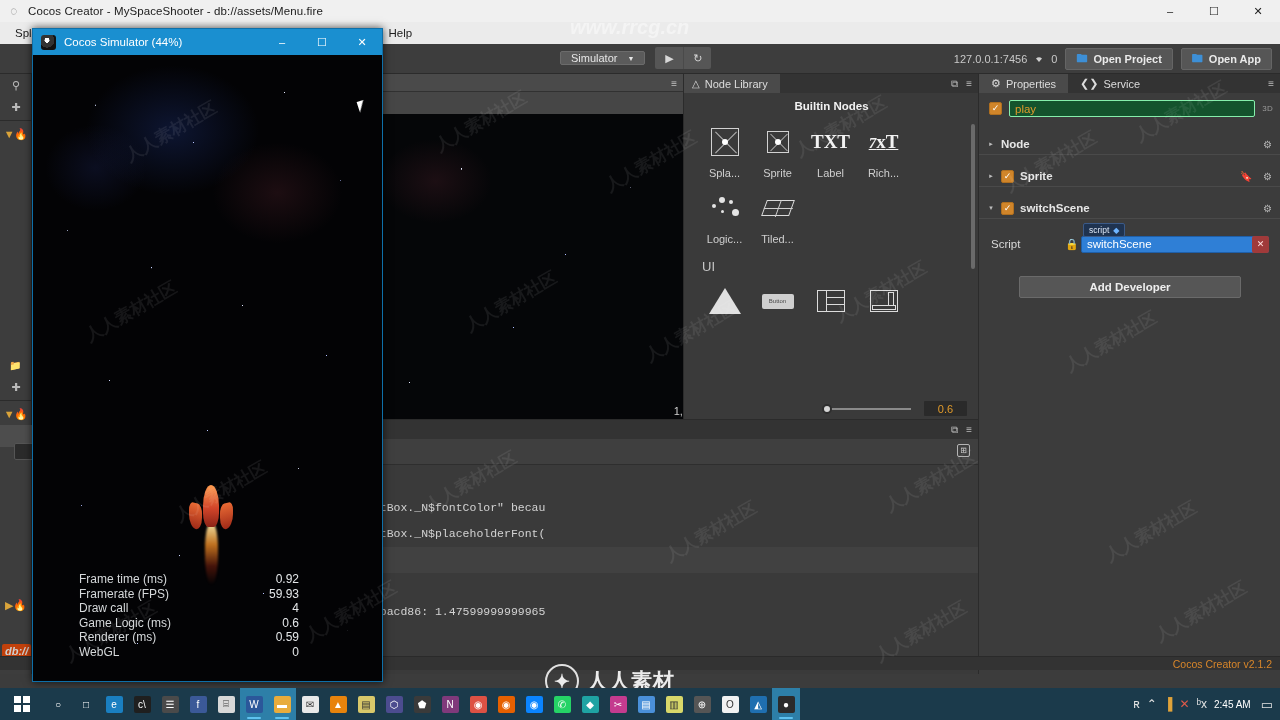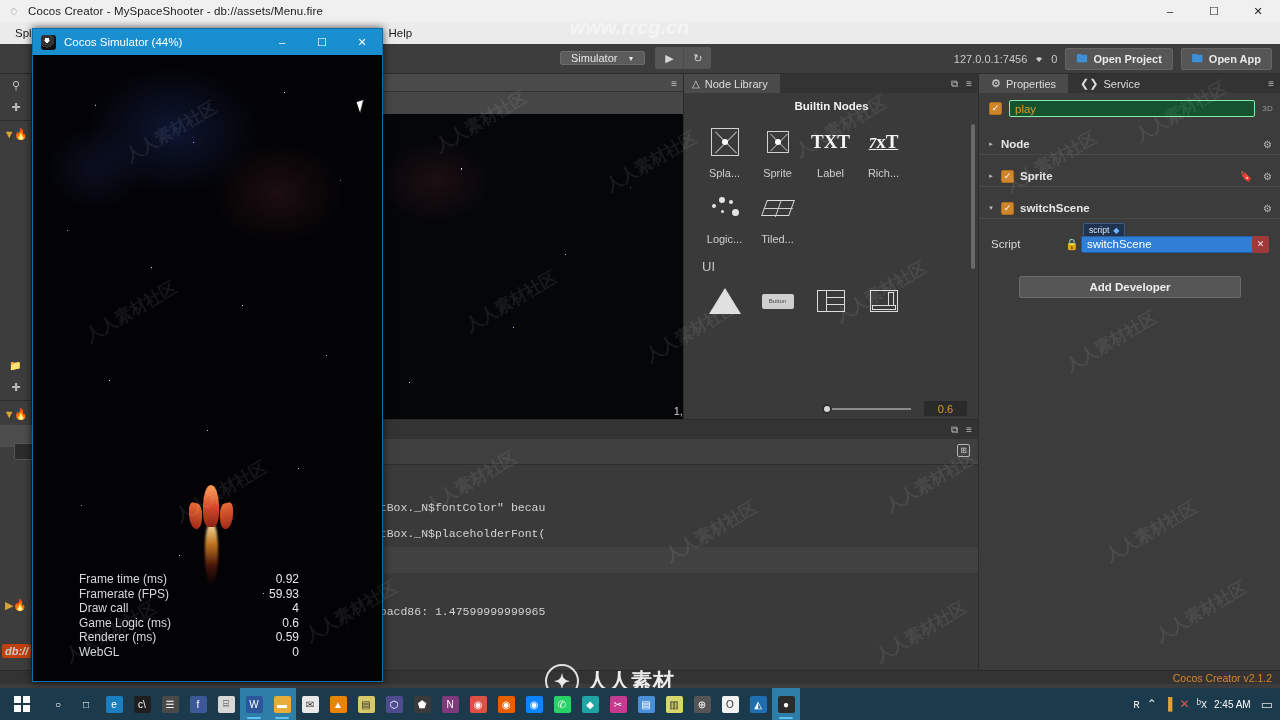--- a/index.html
+++ b/index.html
@@ -340,21 +340,21 @@
     white-space:nowrap; height:26px; line-height:26px; padding-left:0; margin-left:-18px;
   }
   .log-line.alt { background:#414141; }
   .log-line.dash { color:#bdbdbd; letter-spacing:-.5px; height:20px; line-height:20px; }
   .log-hscroll {
     position:absolute; left:0; bottom:2px; width:200px; height:4px; background:#8f8f8f; border-radius:2px;
   }
 
   
   .editor-status {
-    position:absolute; left:0; bottom:4px; width:1280px; height:14px;
+    position:absolute; left:0; bottom:18px; width:1280px; height:14px;
     background:#333; border-top:1px solid #2a2a2a;margin-top:40px;
   }
   .version-tag {
     position:absolute; right:8px; top:0; font-size:10.5px; color:#d8862a; line-height:14px;
   }
 
   
   #simulator {
     position:absolute; left:32px; top:28px; width:351px; height:654px;
     box-shadow:0 0 8px rgba(0,0,0,.7); z-index:50;

